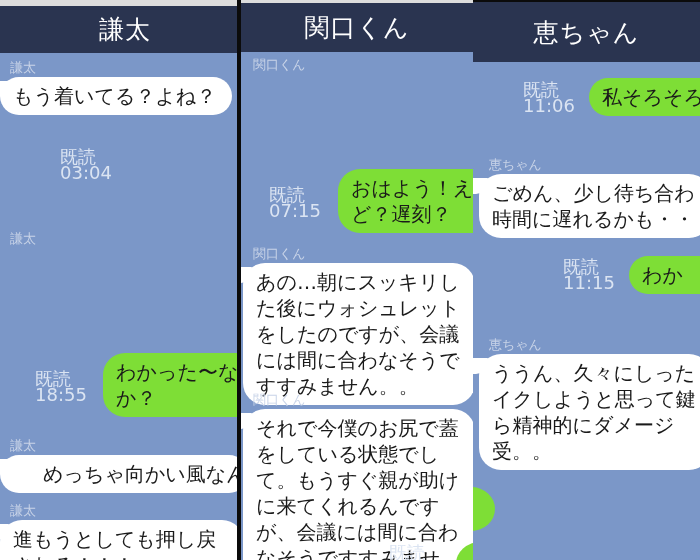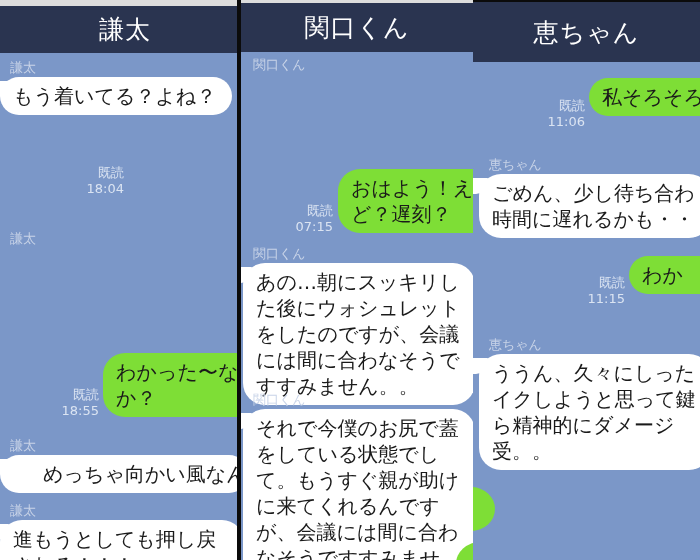--- a/index.html
+++ b/index.html
@@ -119,25 +119,23 @@
   }
 
   .bubble.right {
     background: #7ede36;
     border-radius: 22px;
   }
 
   .meta {
     position: absolute;
     color: #dbe4f2;
-    font-size: 13px;
+    font-size: 18px;
     line-height: 16px;
-    text-align: right;
     white-space: nowrap;
-    margin-top: 16px;
   }
   .meta .read { display: block; }
   .meta .time { display: block; }
 
   
   #panel-1 .top-strip { height: 6px; }
   #panel-1 .header { top: 6px; height: 47px; padding-top: 11px; }
   #panel-1 .chat { top: 53px; height: 507px; }
 
   
@@ -168,21 +166,21 @@
     <div class="chat">
       <div class="chat-inner">
 
         <div class="msg" style="left:0px; top:7px; width:260px;">
           <div class="sender">謙太</div>
           <div class="bubble left" style="width:232px;">もう着いてる？よね？</div>
         </div>
 
         <div class="meta" style="left:60px; top:96px; width:64px;">
           <span class="read">既読</span>
-          <span class="time">18:04</span>
+          <span class="time">03:04</span>
         </div>
 
         <div class="msg" style="left:0px; top:178px; width:260px;">
           <div class="sender">謙太</div>
         </div>
 
         <div class="msg" style="left:103px; top:300px; width:190px;">
           <div class="bubble right" style="width:170px;">わかった〜なんか？</div>
         </div>
         <div class="meta" style="left:35px; top:318px; width:64px;">

